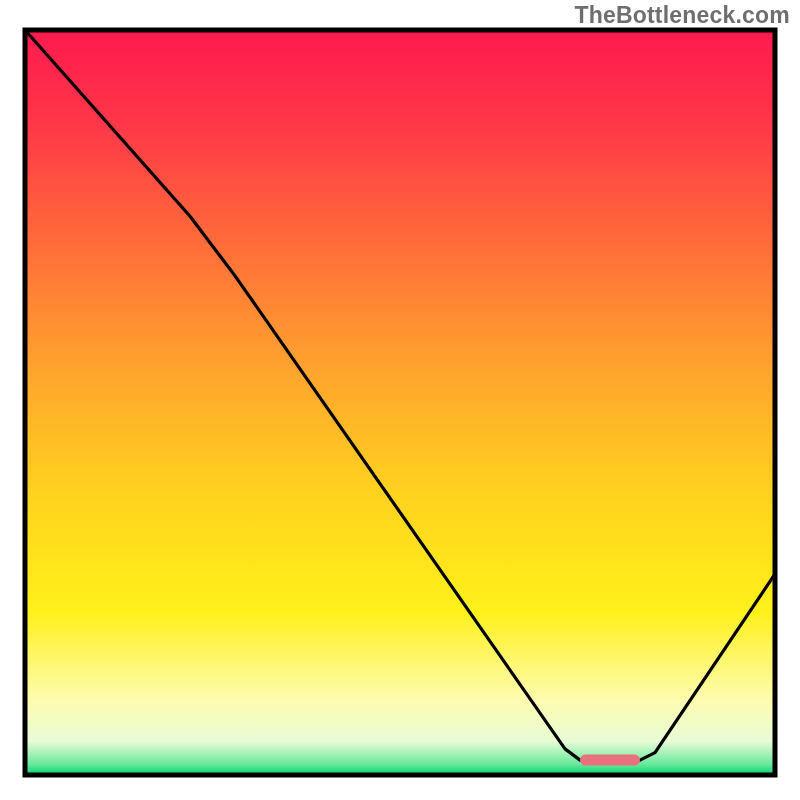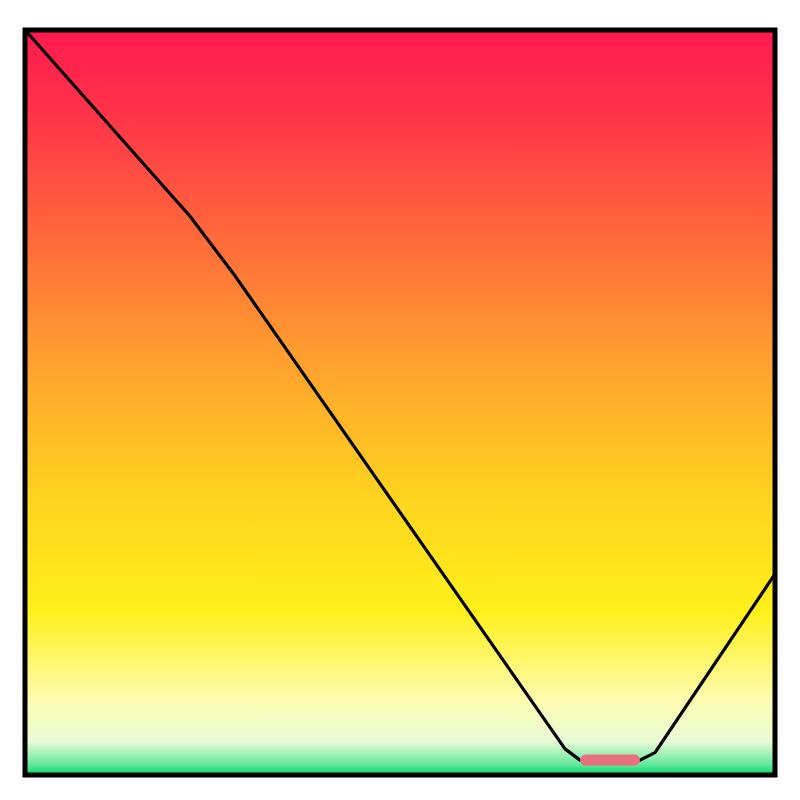--- a/index.html
+++ b/index.html
@@ -28,20 +28,21 @@
   svg {
     position: absolute;
     left: 0;
     top: 0;
   }
 </style>
 </head>
 <body>
 
 <div class="stage">
+  <div class="watermark">TheBottleneck.com</div>
 
   <svg id="chart-svg" width="800" height="800" viewBox="0 0 800 800">
     <defs>
       <linearGradient id="heat" x1="0" y1="0" x2="0" y2="1">
           <stop offset="0%" stop-color="#ff1a4e"></stop>
           <stop offset="12%" stop-color="#ff3549"></stop>
           <stop offset="28.000000000000004%" stop-color="#ff6a3a"></stop>
           <stop offset="45%" stop-color="#ffa22e"></stop>
           <stop offset="62%" stop-color="#ffd21f"></stop>
           <stop offset="78%" stop-color="#fff01a"></stop>

